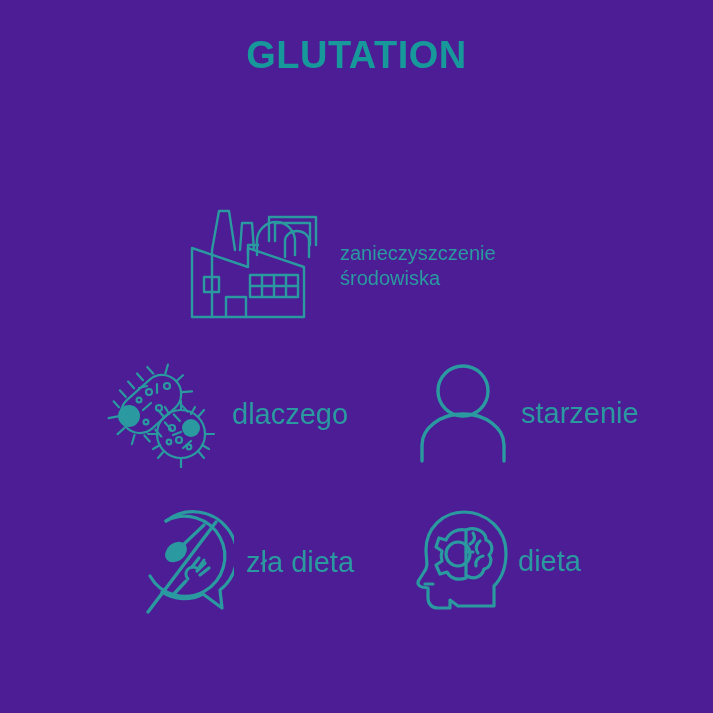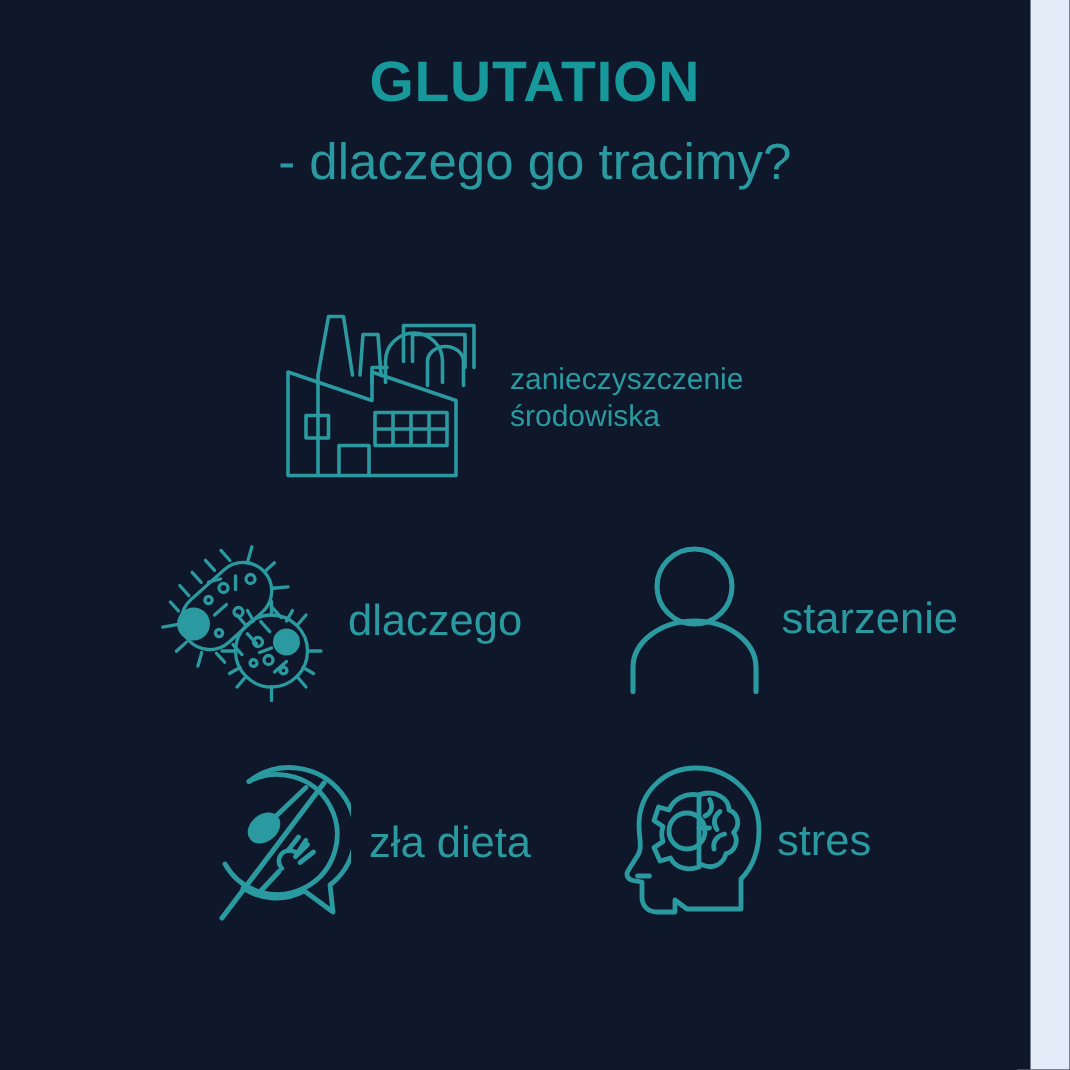--- a/index.html
+++ b/index.html
@@ -8,24 +8,23 @@
   }
   body {
     width: 713px;
     height: 713px;
     background: #e4edf7;
     font-family: "Liberation Sans", sans-serif;
     overflow: hidden;
   }
   .poster {
     position: relative;
-    width: 645px;
+    width: 713px;
     height: 713px;
-    background: #0f172a;
-    padding-left: 42px;
+    background: #4c1d95;
   }
 
   
   .title-block {
     position: absolute;
     top: 34px;
     left: 0;
     width: 713px;
     text-align: center;
   }
@@ -106,21 +105,20 @@
 
   svg { display: block; }
 </style>
 </head>
 <body>
 
 <div class="poster">
 
   <div class="title-block">
     <div class="title-main">GLUTATION</div>
-    <div class="title-sub">- dlaczego go tracimy?</div>
   </div>
 
   <div class="row" id="row-pollution">
     <div class="cell">
       <span class="icon-wrap">
         <svg width="132" height="122" viewBox="0 0 132 122" fill="none" stroke="#2a9aa0" stroke-width="2.4" stroke-linejoin="round" stroke-linecap="round">
 
           <path d="M24 112 L24 45 L31 6 L41 6 L47 45"></path>
           <path d="M52 45 L54 18 L64 18 L66 45"></path>
 
@@ -272,17 +270,17 @@
           <path d="M57 25 C60 30 58 34 54 36"></path>
           <path d="M64 33 C60 36 59 41 62 45"></path>
           <path d="M67 48 C62 49 59 53 60 58"></path>
           <path d="M50 44 L57 44"></path>
 
           <path d="M50 22 C41 20 33 25 30 32 L23 30 L20 39 L26 43 C25 46 25 50 26 53
                    L20 57 L24 66 L31 64 C34 70 41 73 50 70"></path>
           <circle cx="42" cy="46" r="12"></circle>
         </svg>
       </span>
-      <span class="label">stres</span>
+      <span class="label">dieta</span>
     </div>
   </div>
 
 </div>
 
 </body></html>

